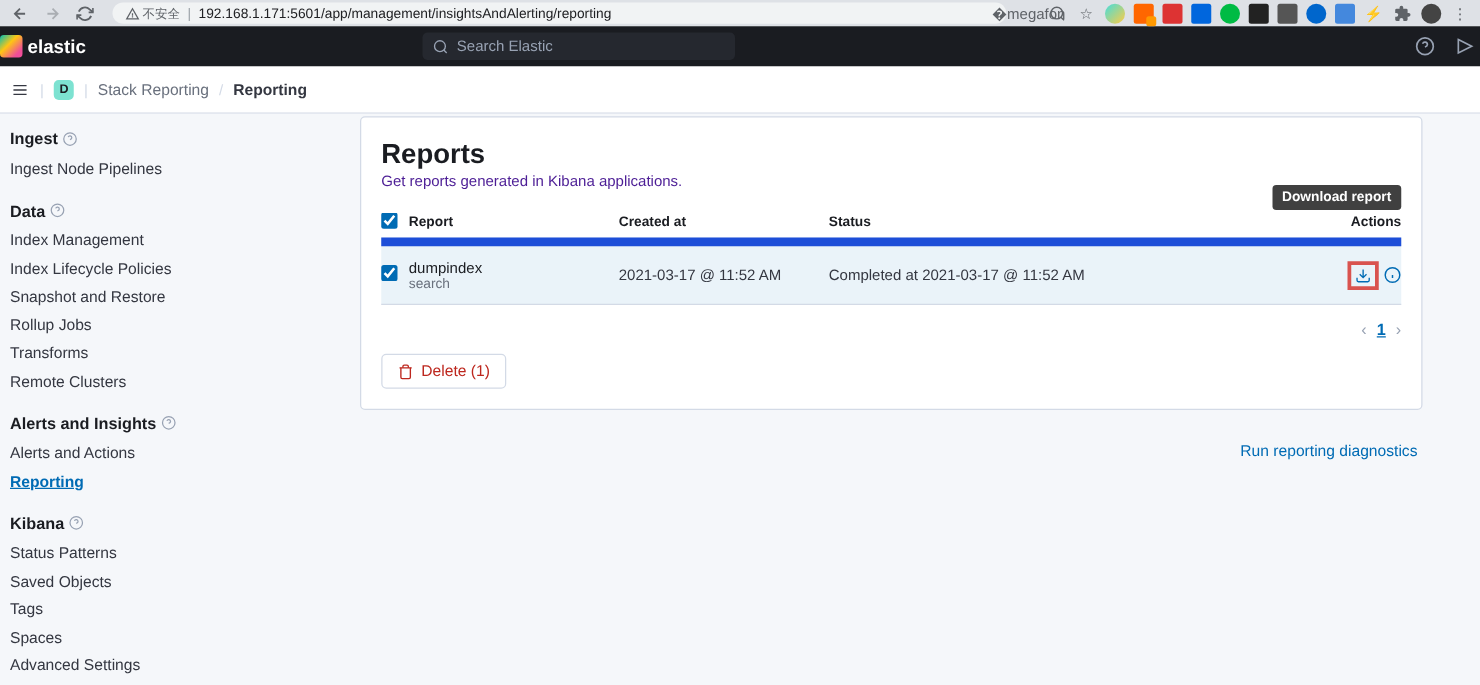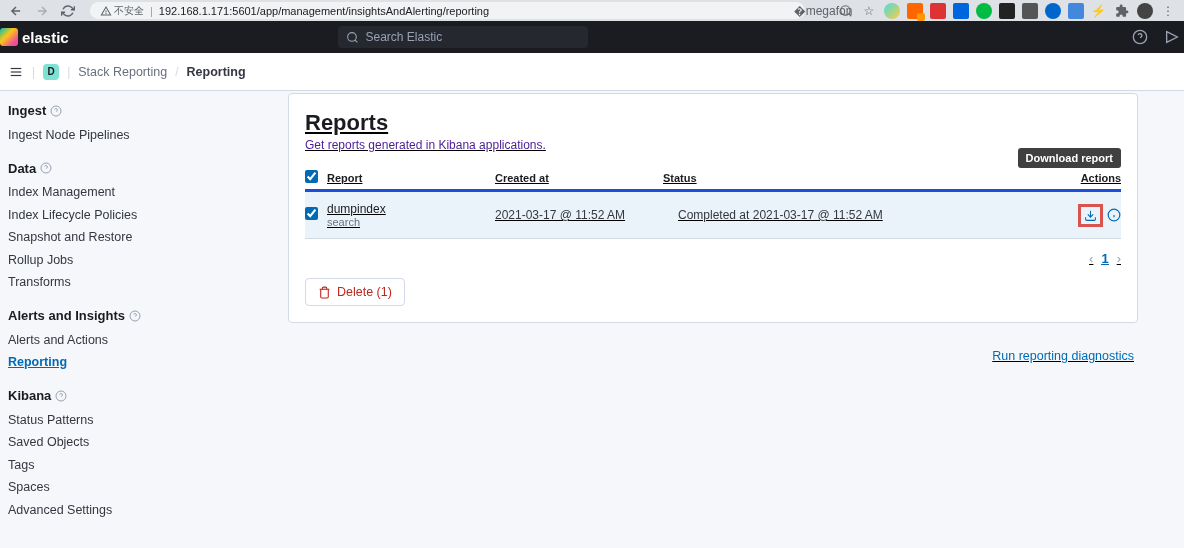--- a/index.html
+++ b/index.html
@@ -38,44 +38,44 @@
     
     .main { display: flex; height: calc(100% - 91px); background: #f5f7fa; }
     .sidebar { width: 242px; padding: 12px 6px; background: #f5f7fa; font-size: 12.5px; overflow-y: auto; }
     .side-section { margin-bottom: 14px; padding: 0 2px; }
     .side-header { display: flex; align-items: center; gap: 4px; font-weight: 700; color: #1a1c21; font-size: 13px; margin-bottom: 6px; }
     .side-header svg { color: #98a2b3; }
     .side-item { display: block; color: #343741; padding: 2.5px 0; line-height: 1.4; cursor: pointer; }
     .side-item.active { color: #006bb4; font-weight: 700; text-decoration: underline; }
     
     
-    .content-wrap { flex: 1; padding: 2px 46px 12px 46px; text-decoration: underline; }
+    .content-wrap { flex: 1; padding: 2px 46px 12px 46px; }
     .panel { background: #fff; border: 1px solid #d3dae6; border-radius: 4px; padding: 16px; }
     .page-title { font-size: 22px; color: #1a1c21; font-weight: 700; }
     .page-sub { font-size: 12px; color: #4c1d95; margin-top: 2px; margin-bottom: 14px; }
     
     .tooltip { position: absolute; right: 0; top: 0; background: #404040; color: #fff; font-size: 11px; padding: 4px 8px; border-radius: 3px; }
     
     .table { width: 100%; }
     .thead { display: flex; align-items: center; font-size: 11px; font-weight: 600; color: #1a1c21; padding: 4px 0; position: relative; }
     .th.check { width: 22px; }
     .th.report { flex: 0 0 168px; }
     .th.created { flex: 0 0 168px; }
     .th.status { flex: 1; }
     .th.actions { flex: 0 0 68px; text-align: right; }
     .check-input { width: 13px; height: 13px; accent-color: #006bb4; }
     
-    .trow { display: flex; align-items: center; padding: 10px 0; border-top: 3px solid #1d4ed8; border-bottom: 1px solid #d3dae6; background: #eaf3f9; }
+    .trow { display: flex; align-items: center; padding: 10px 0; border-top: 7px solid #1d4ed8; border-bottom: 1px solid #d3dae6; background: #eaf3f9; }
     .td { font-size: 12px; color: #343741; }
     .td.check { width: 22px; }
     .td.report { flex: 0 0 168px; }
     .td.report .name { color: #1a1c21; }
     .td.report .type { color: #69707d; font-size: 11px; }
     .td.created { flex: 0 0 168px; }
-    .td.status { flex: 1; margin-left: 15px; }
+    .td.status { flex: 1; }
     .td.actions { flex: 0 0 68px; display: flex; justify-content: flex-end; gap: 4px; align-items: center; }
     .action-download { border: 3px solid #d9534f; padding: 2px 3px; color: #006bb4; display: flex; align-items: center; justify-content: center; }
     .action-info { color: #006bb4; display: flex; }
     
     .pagination { display: flex; justify-content: flex-end; align-items: center; gap: 8px; margin-top: 12px; font-size: 13px; }
     .page-btn { color: #98a2b3; }
     .page-num { font-weight: 700; color: #006bb4; text-decoration: underline; }
     
     .delete-btn { margin-top: 12px; display: inline-flex; align-items: center; gap: 6px; padding: 6px 12px; border: 1px solid #d3dae6; border-radius: 4px; color: #bd271e; font-size: 12.5px; background: #fff; cursor: pointer; }
     
@@ -197,20 +197,21 @@
       <div class="side-section">
         <div class="side-header">Data <svg width="12" height="12" viewBox="0 0 24 24" fill="none" stroke="currentColor" stroke-width="2">
             <circle cx="12" cy="12" r="10"></circle>
             <path d="M12 17h.01M9.1 9a3 3 0 015.8 1c0 2-3 3-3 3"></path>
           </svg></div>
         <a class="side-item">Index Management</a>
         <a class="side-item">Index Lifecycle Policies</a>
         <a class="side-item">Snapshot and Restore</a>
         <a class="side-item">Rollup Jobs</a>
         <a class="side-item">Transforms</a>
+        <a class="side-item">Remote Clusters</a>
       </div>
       <div class="side-section">
         <div class="side-header">Alerts and Insights <svg width="12" height="12" viewBox="0 0 24 24" fill="none" stroke="currentColor" stroke-width="2">
             <circle cx="12" cy="12" r="10"></circle>
             <path d="M12 17h.01M9.1 9a3 3 0 015.8 1c0 2-3 3-3 3"></path>
           </svg></div>
         <a class="side-item">Alerts and Actions</a>
         <a class="side-item active">Reporting</a>
       </div>
       <div class="side-section">

